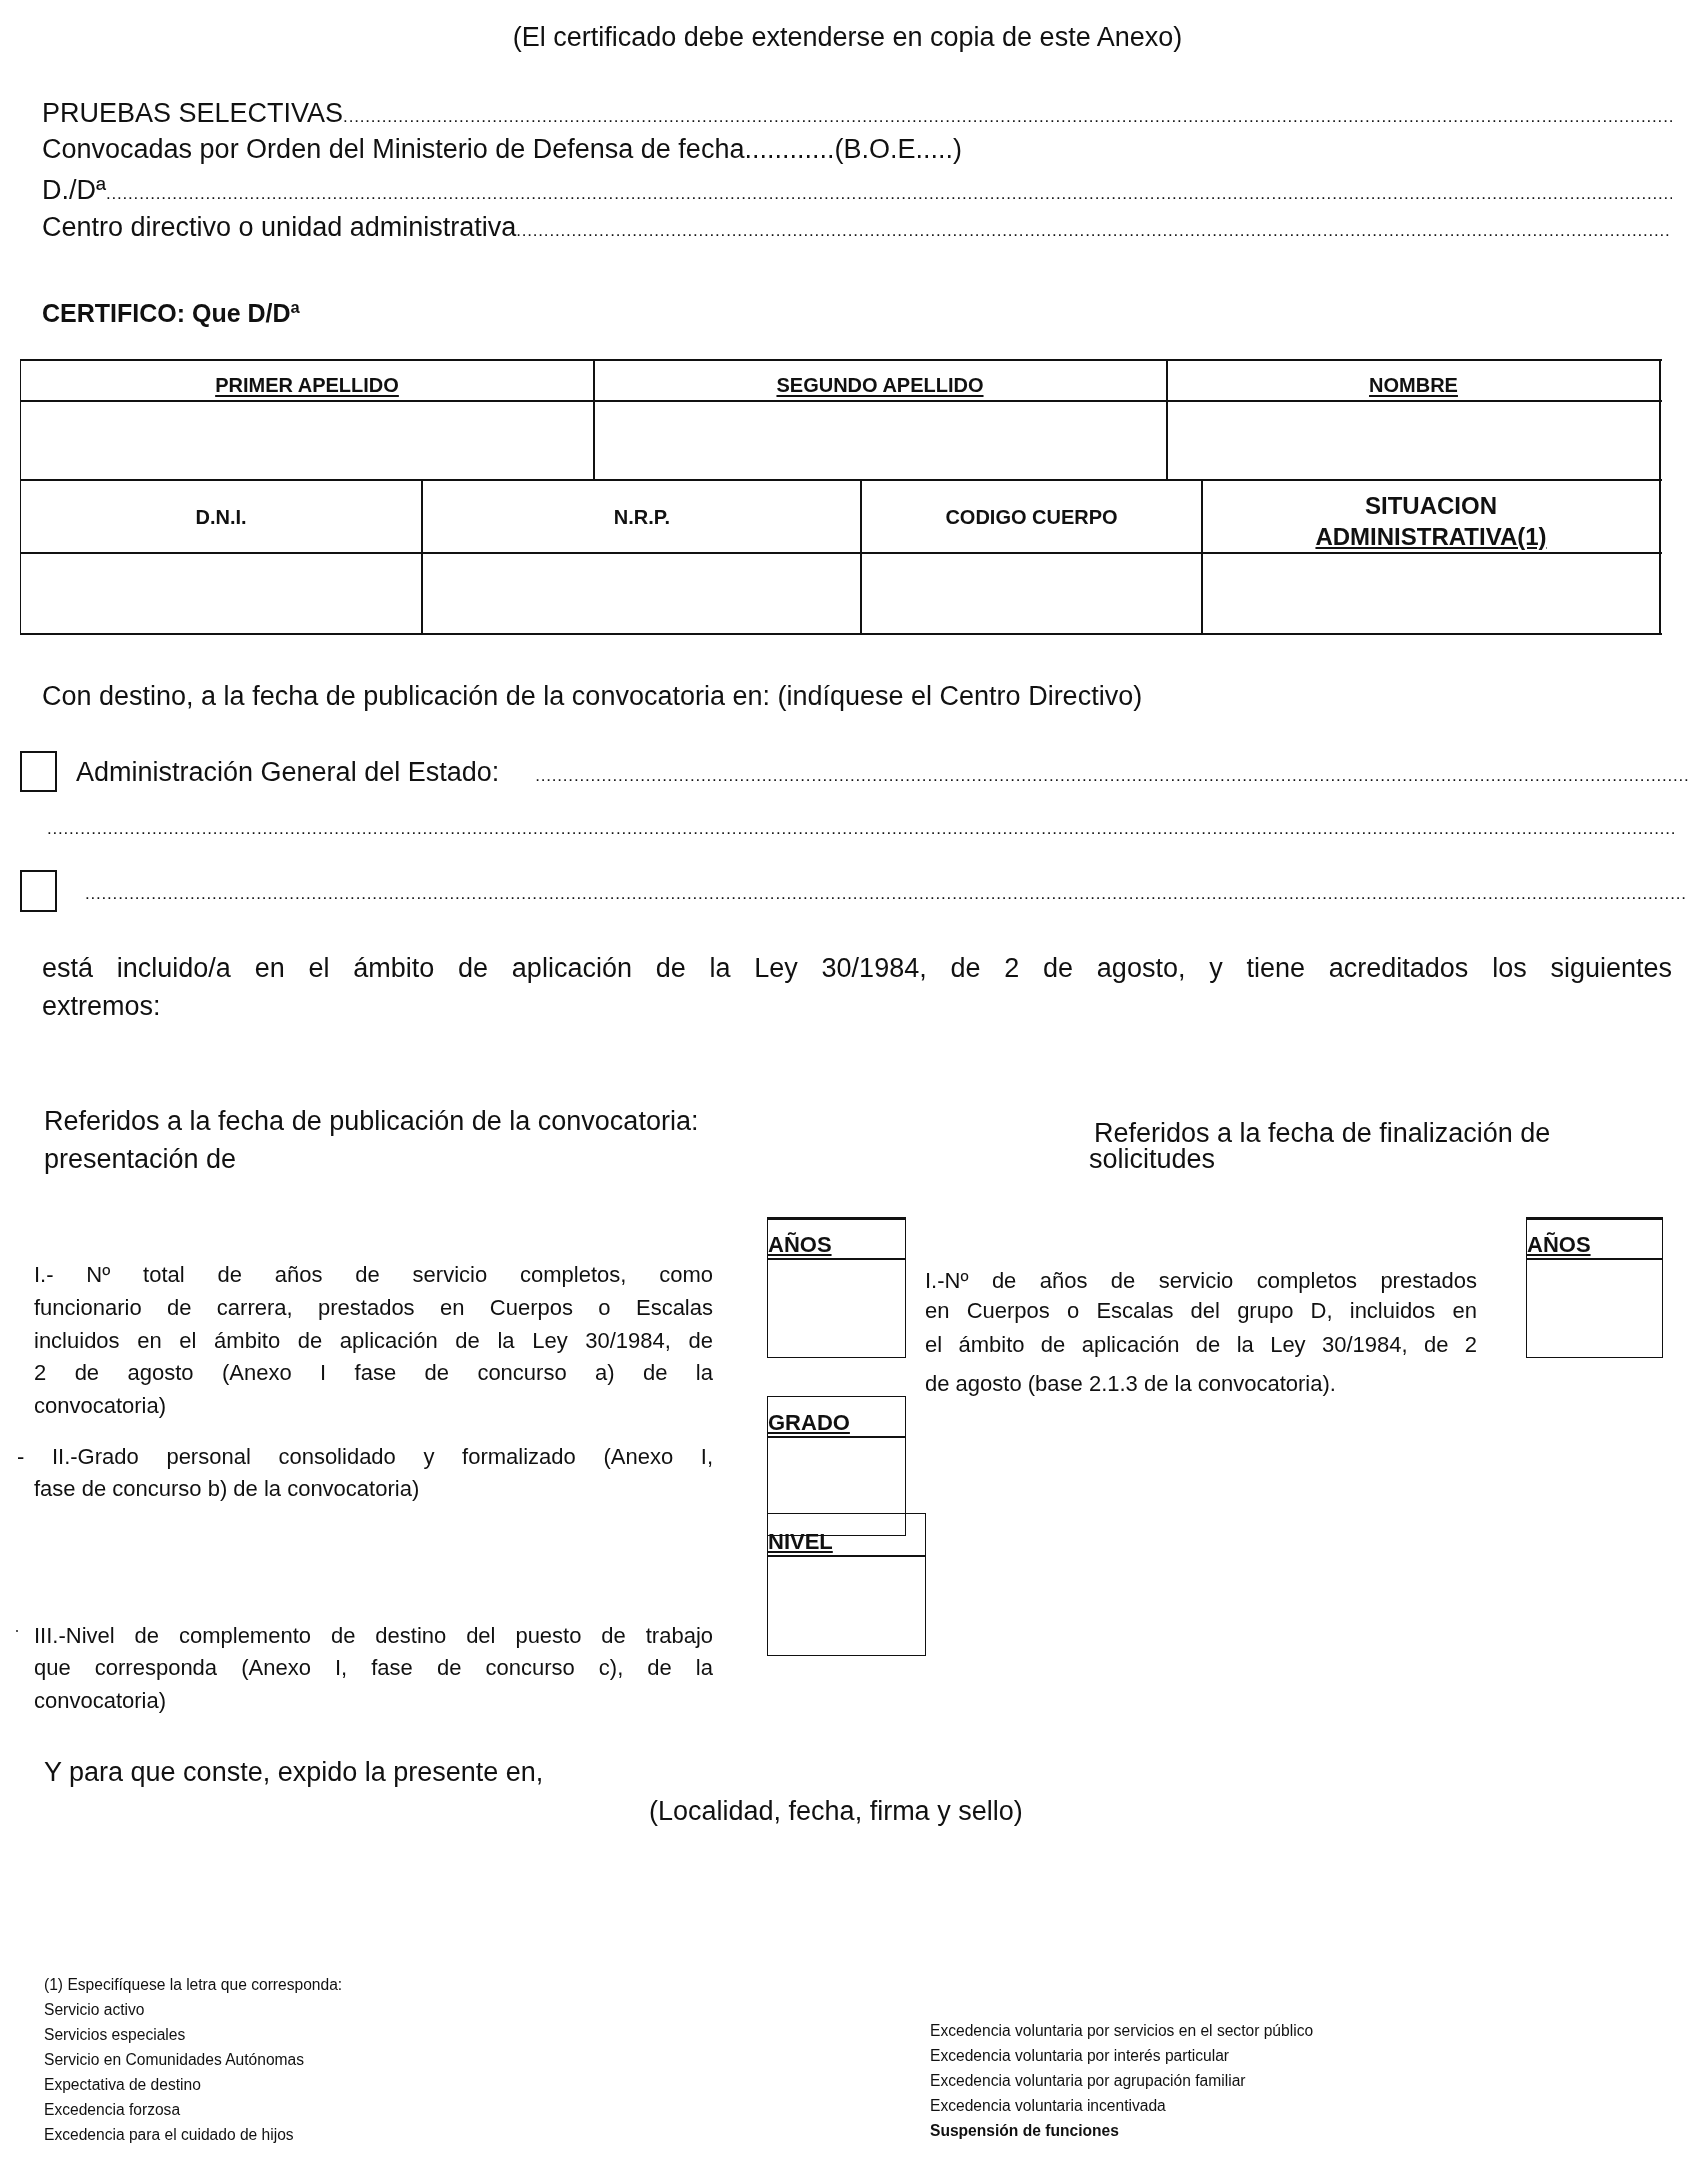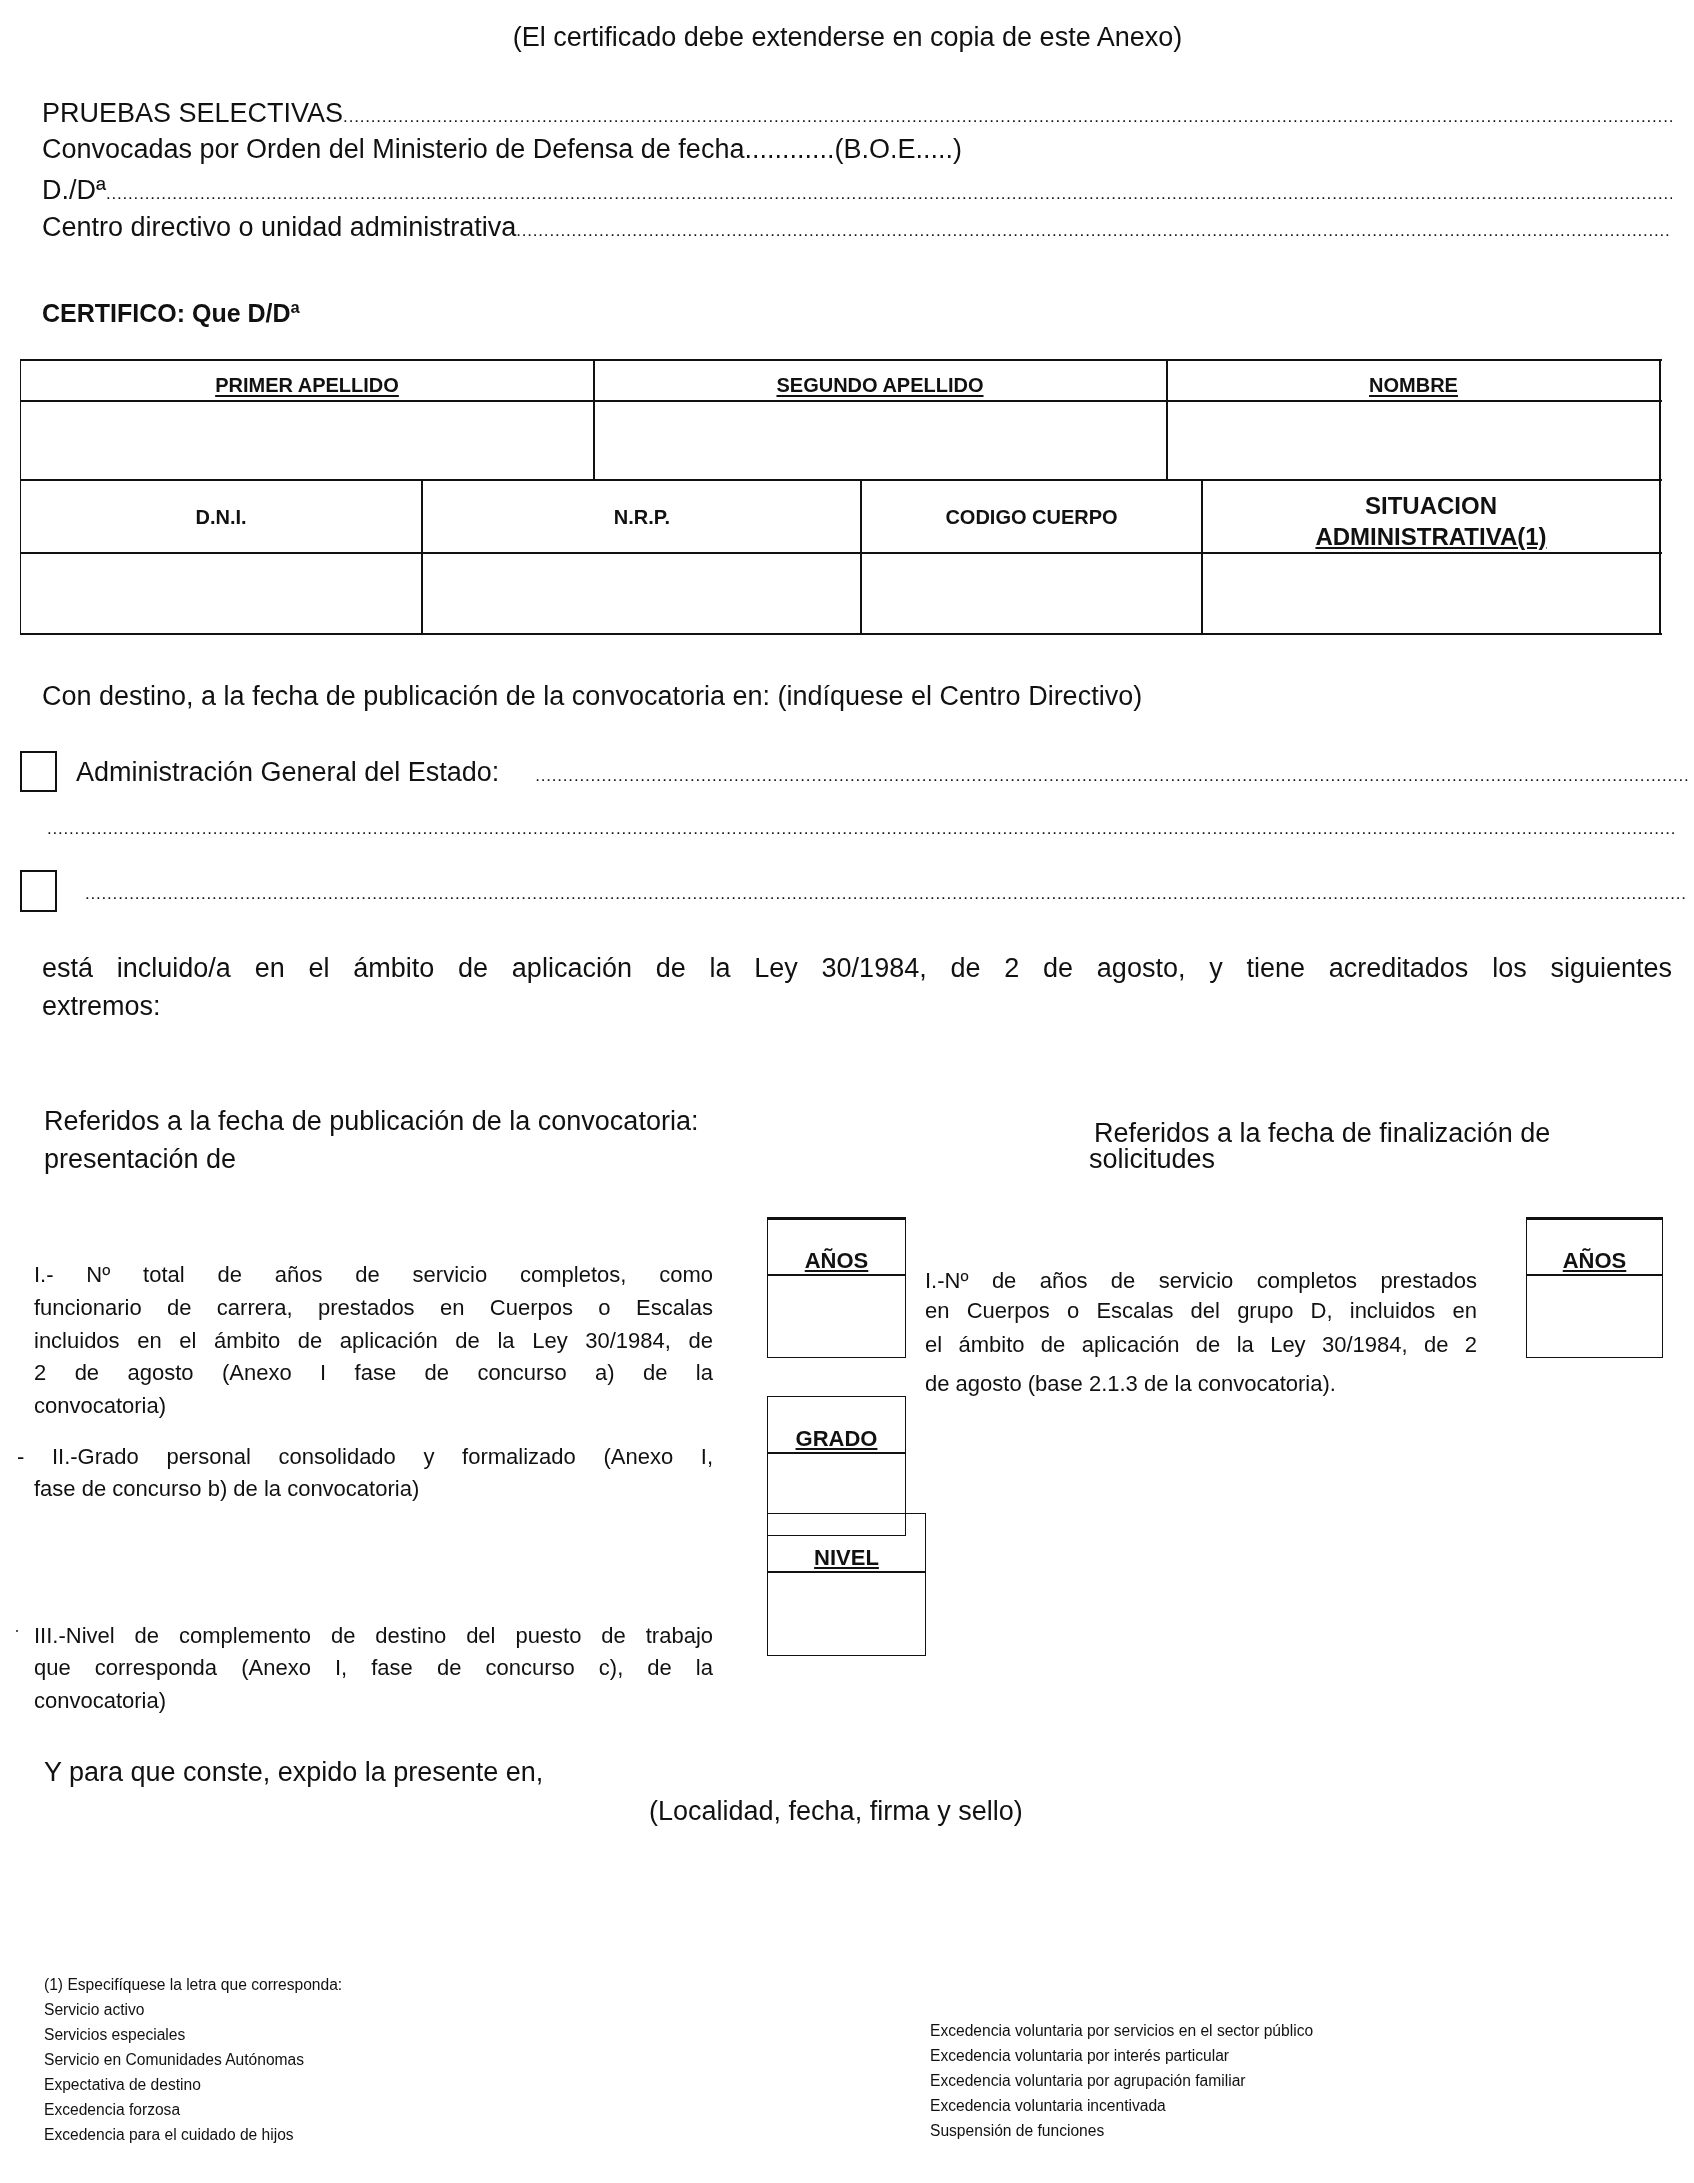--- a/index.html
+++ b/index.html
@@ -10,21 +10,21 @@
   .t29 { font-size:22px; line-height:33px; }
   .dotline { position:absolute; display:flex; align-items:baseline; font-size:27px; line-height:31px; white-space:nowrap; overflow:hidden; }
   .dotline .lbl { flex:0 0 auto; }
   .dotline .dots { flex:1 1 auto; overflow:hidden; letter-spacing:0.8px; }
   .dots::after { content:"......................................................................................................................................................................................................................................................................................................................................"; font-size:17px; }
   .hline { position:absolute; background:#111; }
   .vline { position:absolute; background:#111; }
   .cell-h { position:absolute; display:flex; align-items:center; justify-content:center; text-align:center;
             font-weight:bold; font-size:20px; line-height:30px; }
   .box { position:absolute; border:1.6px solid #111; box-sizing:border-box; }
-  .box .bh { position:absolute; left:0; right:0; top:0; border-bottom:2.3px solid #111; display:flex; align-items:flex-end; justify-content:center; font-weight:bold; font-size:22px; text-decoration:underline;margin-top:16px; }
+  .box .bh { position:absolute; left:0; right:0; top:0; border-bottom:2.3px solid #111; display:flex; align-items:flex-end; justify-content:flex-start; font-weight:bold; font-size:22px; text-decoration:underline; }
   .check { position:absolute; border:2.3px solid #111; box-sizing:border-box; background:#fff; }
   .fl { position:absolute; font-size:15.6px; line-height:25px; white-space:nowrap; }
 </style>
 </head>
 <body>
 
 <div class="abs t35" style="left:0; width:1695px; top:22px; text-align:center;">(El certificado debe extenderse en copia de este Anexo)</div>
 
 <div class="dotline" style="left:42px; width:1630px; top:98px;">
   <span class="lbl">PRUEBAS SELECTIVAS</span>
@@ -182,15 +182,15 @@
   <div class="fl" style="position:relative;">Servicio en Comunidades Autónomas</div>
   <div class="fl" style="position:relative;">Expectativa de destino</div>
   <div class="fl" style="position:relative;">Excedencia forzosa</div>
   <div class="fl" style="position:relative;">Excedencia para el cuidado de hijos</div>
 </div>
 <div style="position:absolute; left:930px; top:2018px;">
   <div class="fl" style="position:relative;">Excedencia voluntaria por servicios en el sector público</div>
   <div class="fl" style="position:relative;">Excedencia voluntaria por interés particular</div>
   <div class="fl" style="position:relative;">Excedencia voluntaria por agrupación familiar</div>
   <div class="fl" style="position:relative;">Excedencia voluntaria  incentivada</div>
-  <div class="fl" style="position:relative;">Suspensión de funciones</div>
+  <div class="fl" style="position:relative;font-weight:bold;">Suspensión de funciones</div>
 </div>
 
 
 </body></html>

